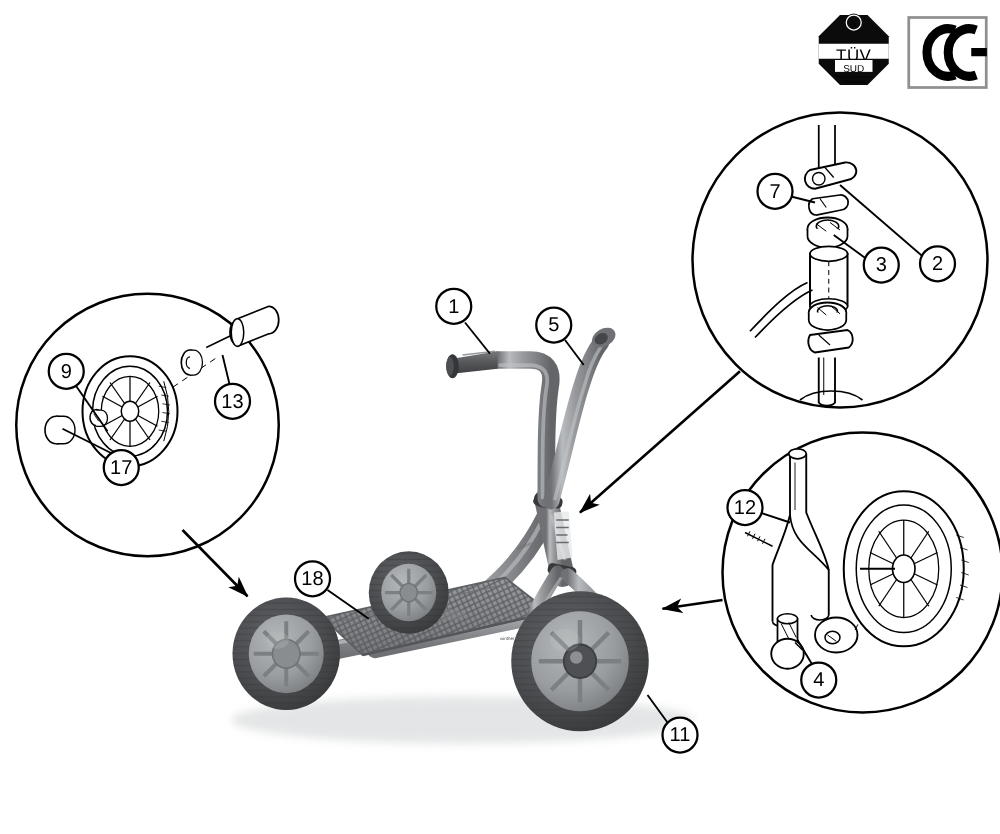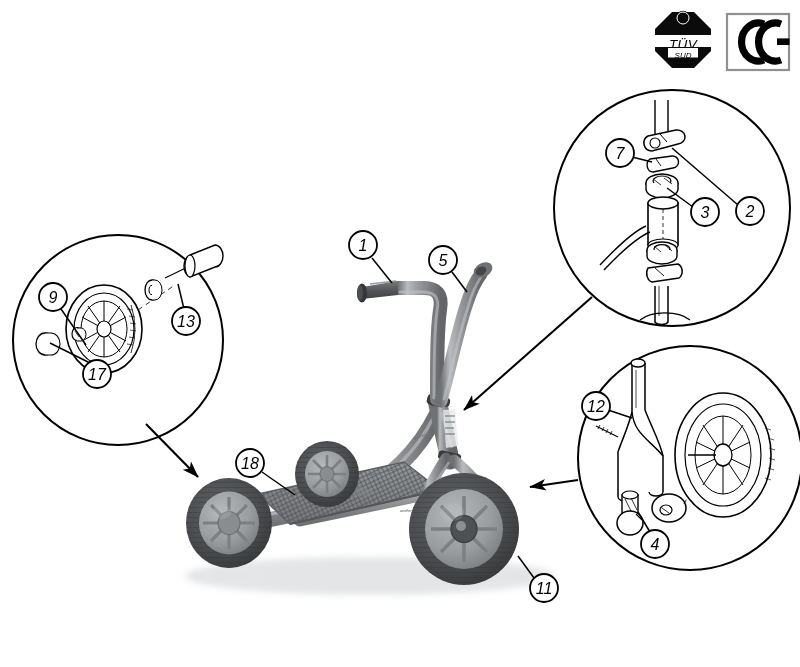--- a/index.html
+++ b/index.html
@@ -1,18 +1,18 @@
 <!DOCTYPE html>
 <html><head>
 <meta charset="utf-8">
 <style>
   html,body{margin:0;padding:0;background:#fff;}
   body{width:800px;height:667px;position:relative;overflow:hidden;
        font-family:"Liberation Sans",sans-serif;color:#000;}
-  #stage{position:absolute;inset:0;width:800px;height:667px;font-style:italic;}
+  #stage{position:absolute;inset:0;width:800px;height:667px;}
   .svgroot{position:absolute;left:0;top:0;width:800px;height:667px;}
   .callout-txt{font-family:"Liberation Sans",sans-serif;font-weight:400;
                text-anchor:middle;dominant-baseline:central;fill:#000;}
 </style>
 </head>
 <body>
 
 <div id="stage">
 
 <svg class="svgroot" viewBox="0 0 800 667" xmlns="http://www.w3.org/2000/svg">

